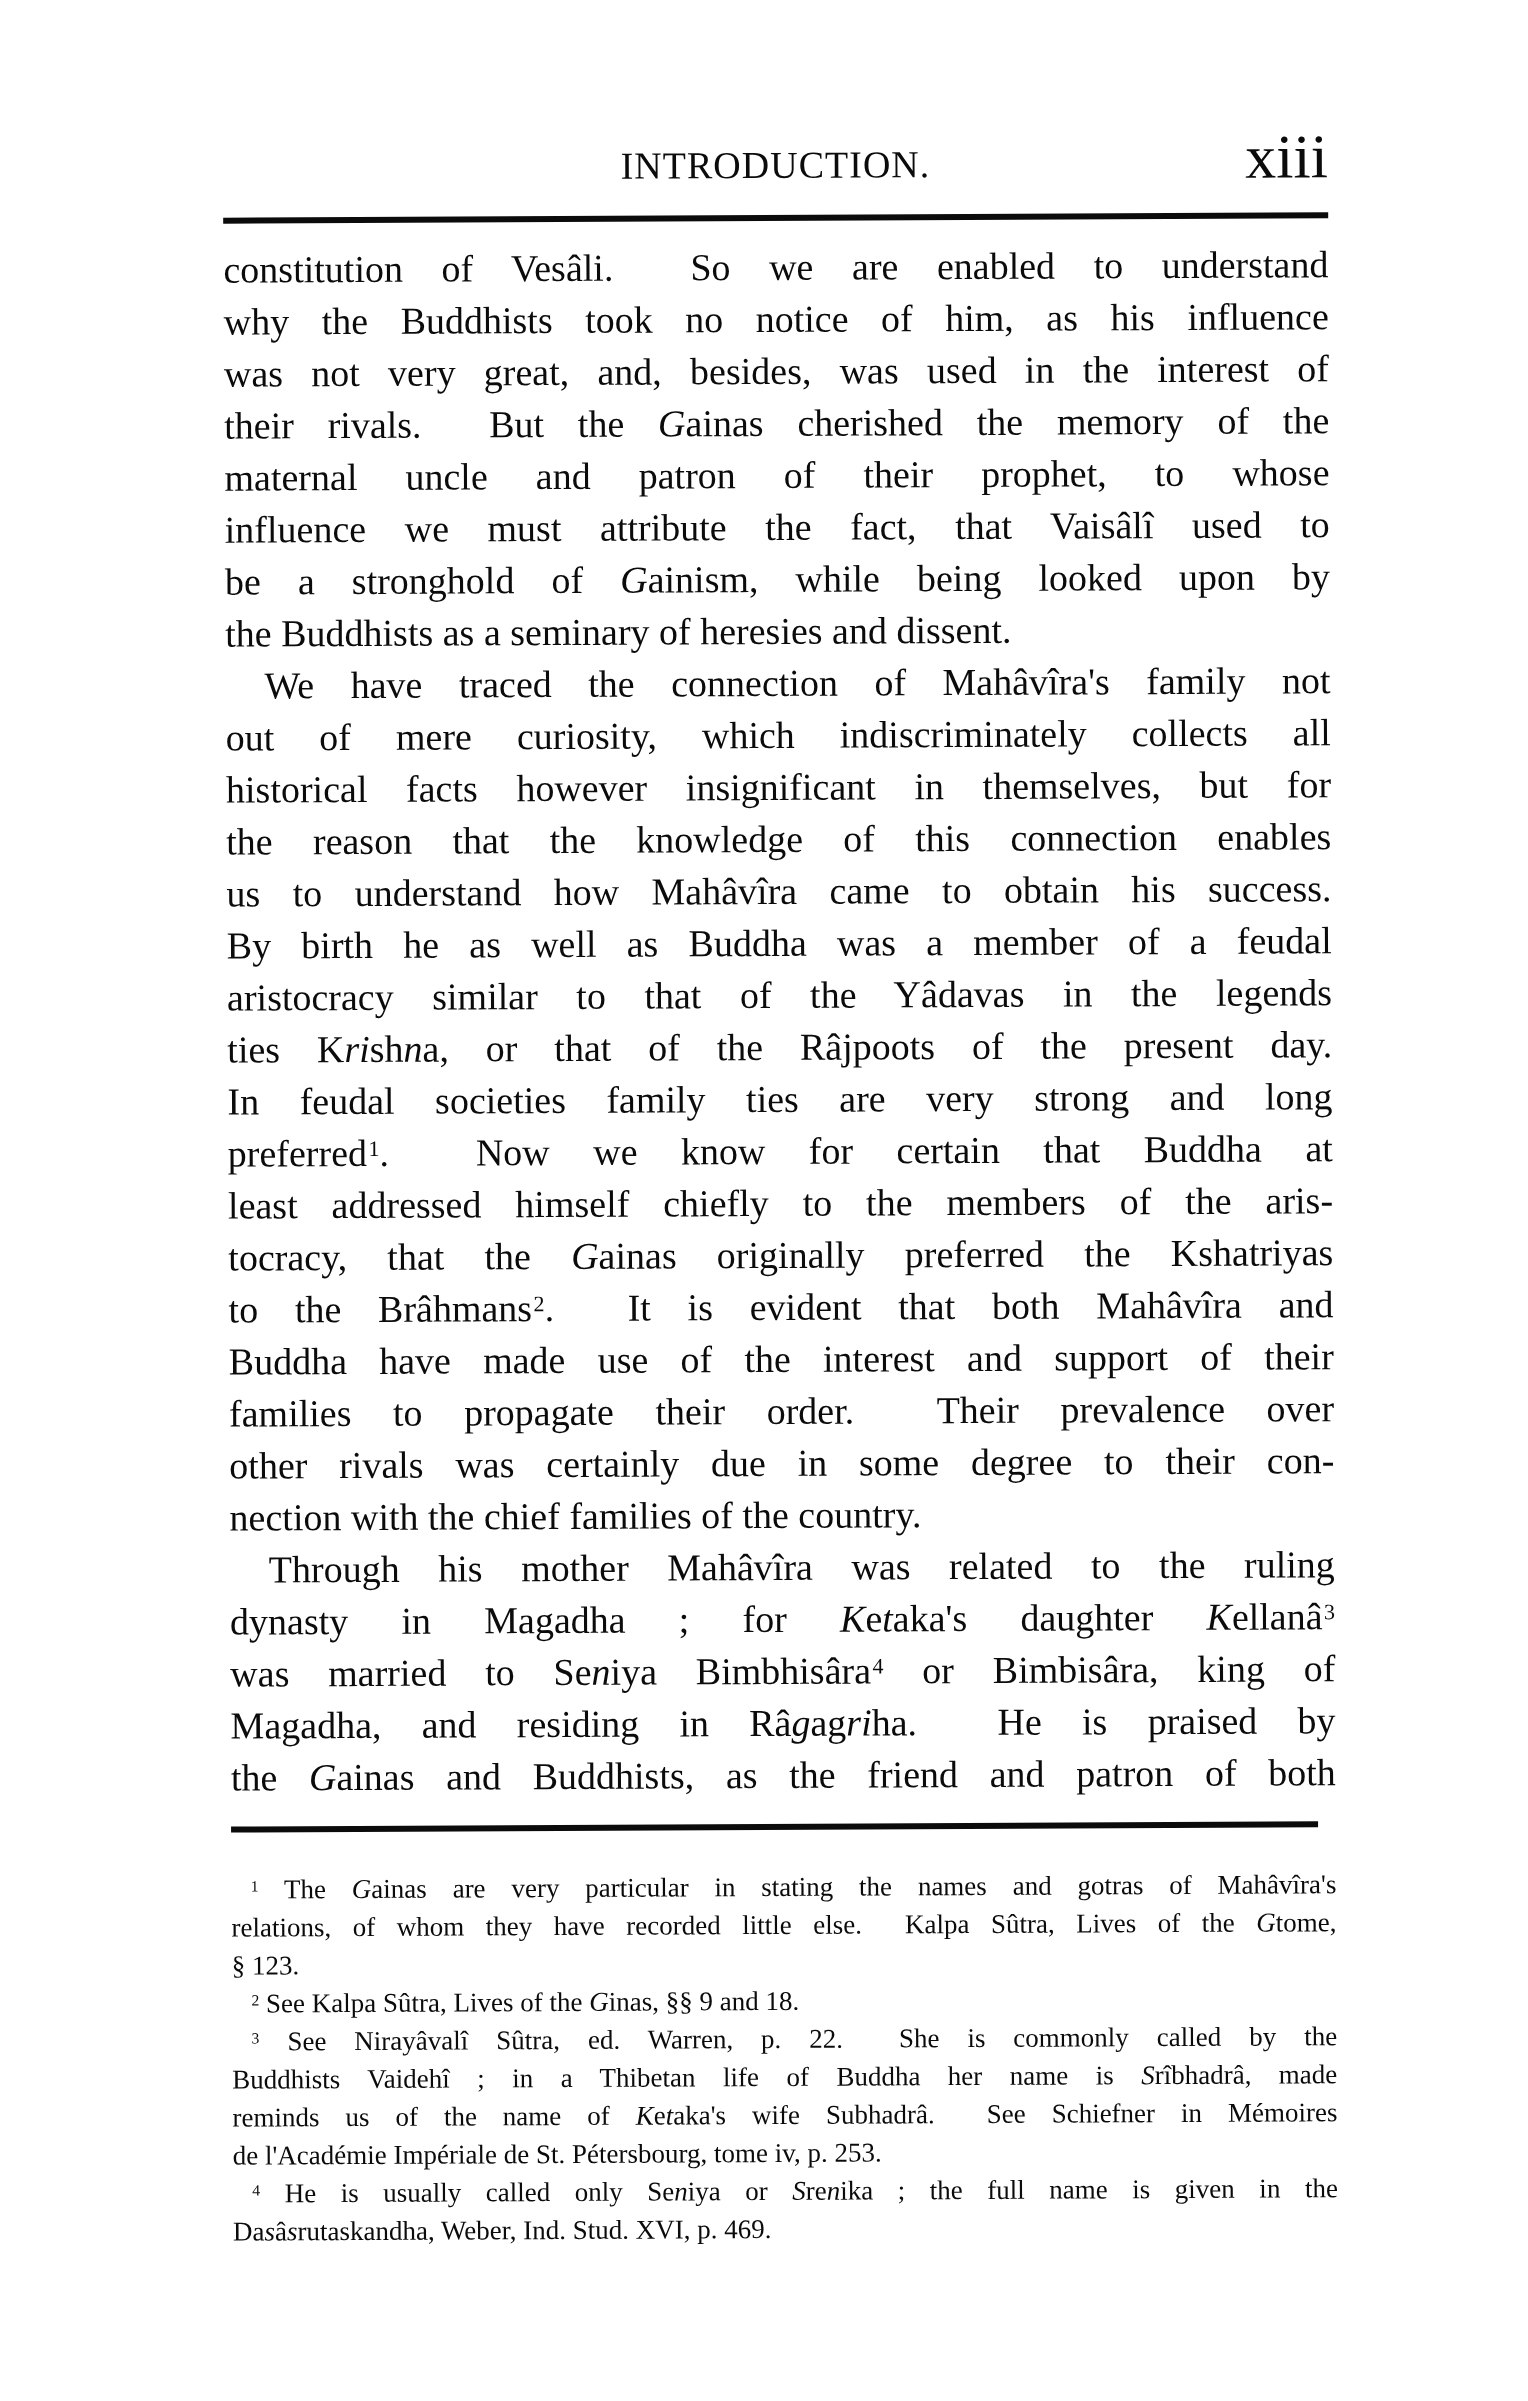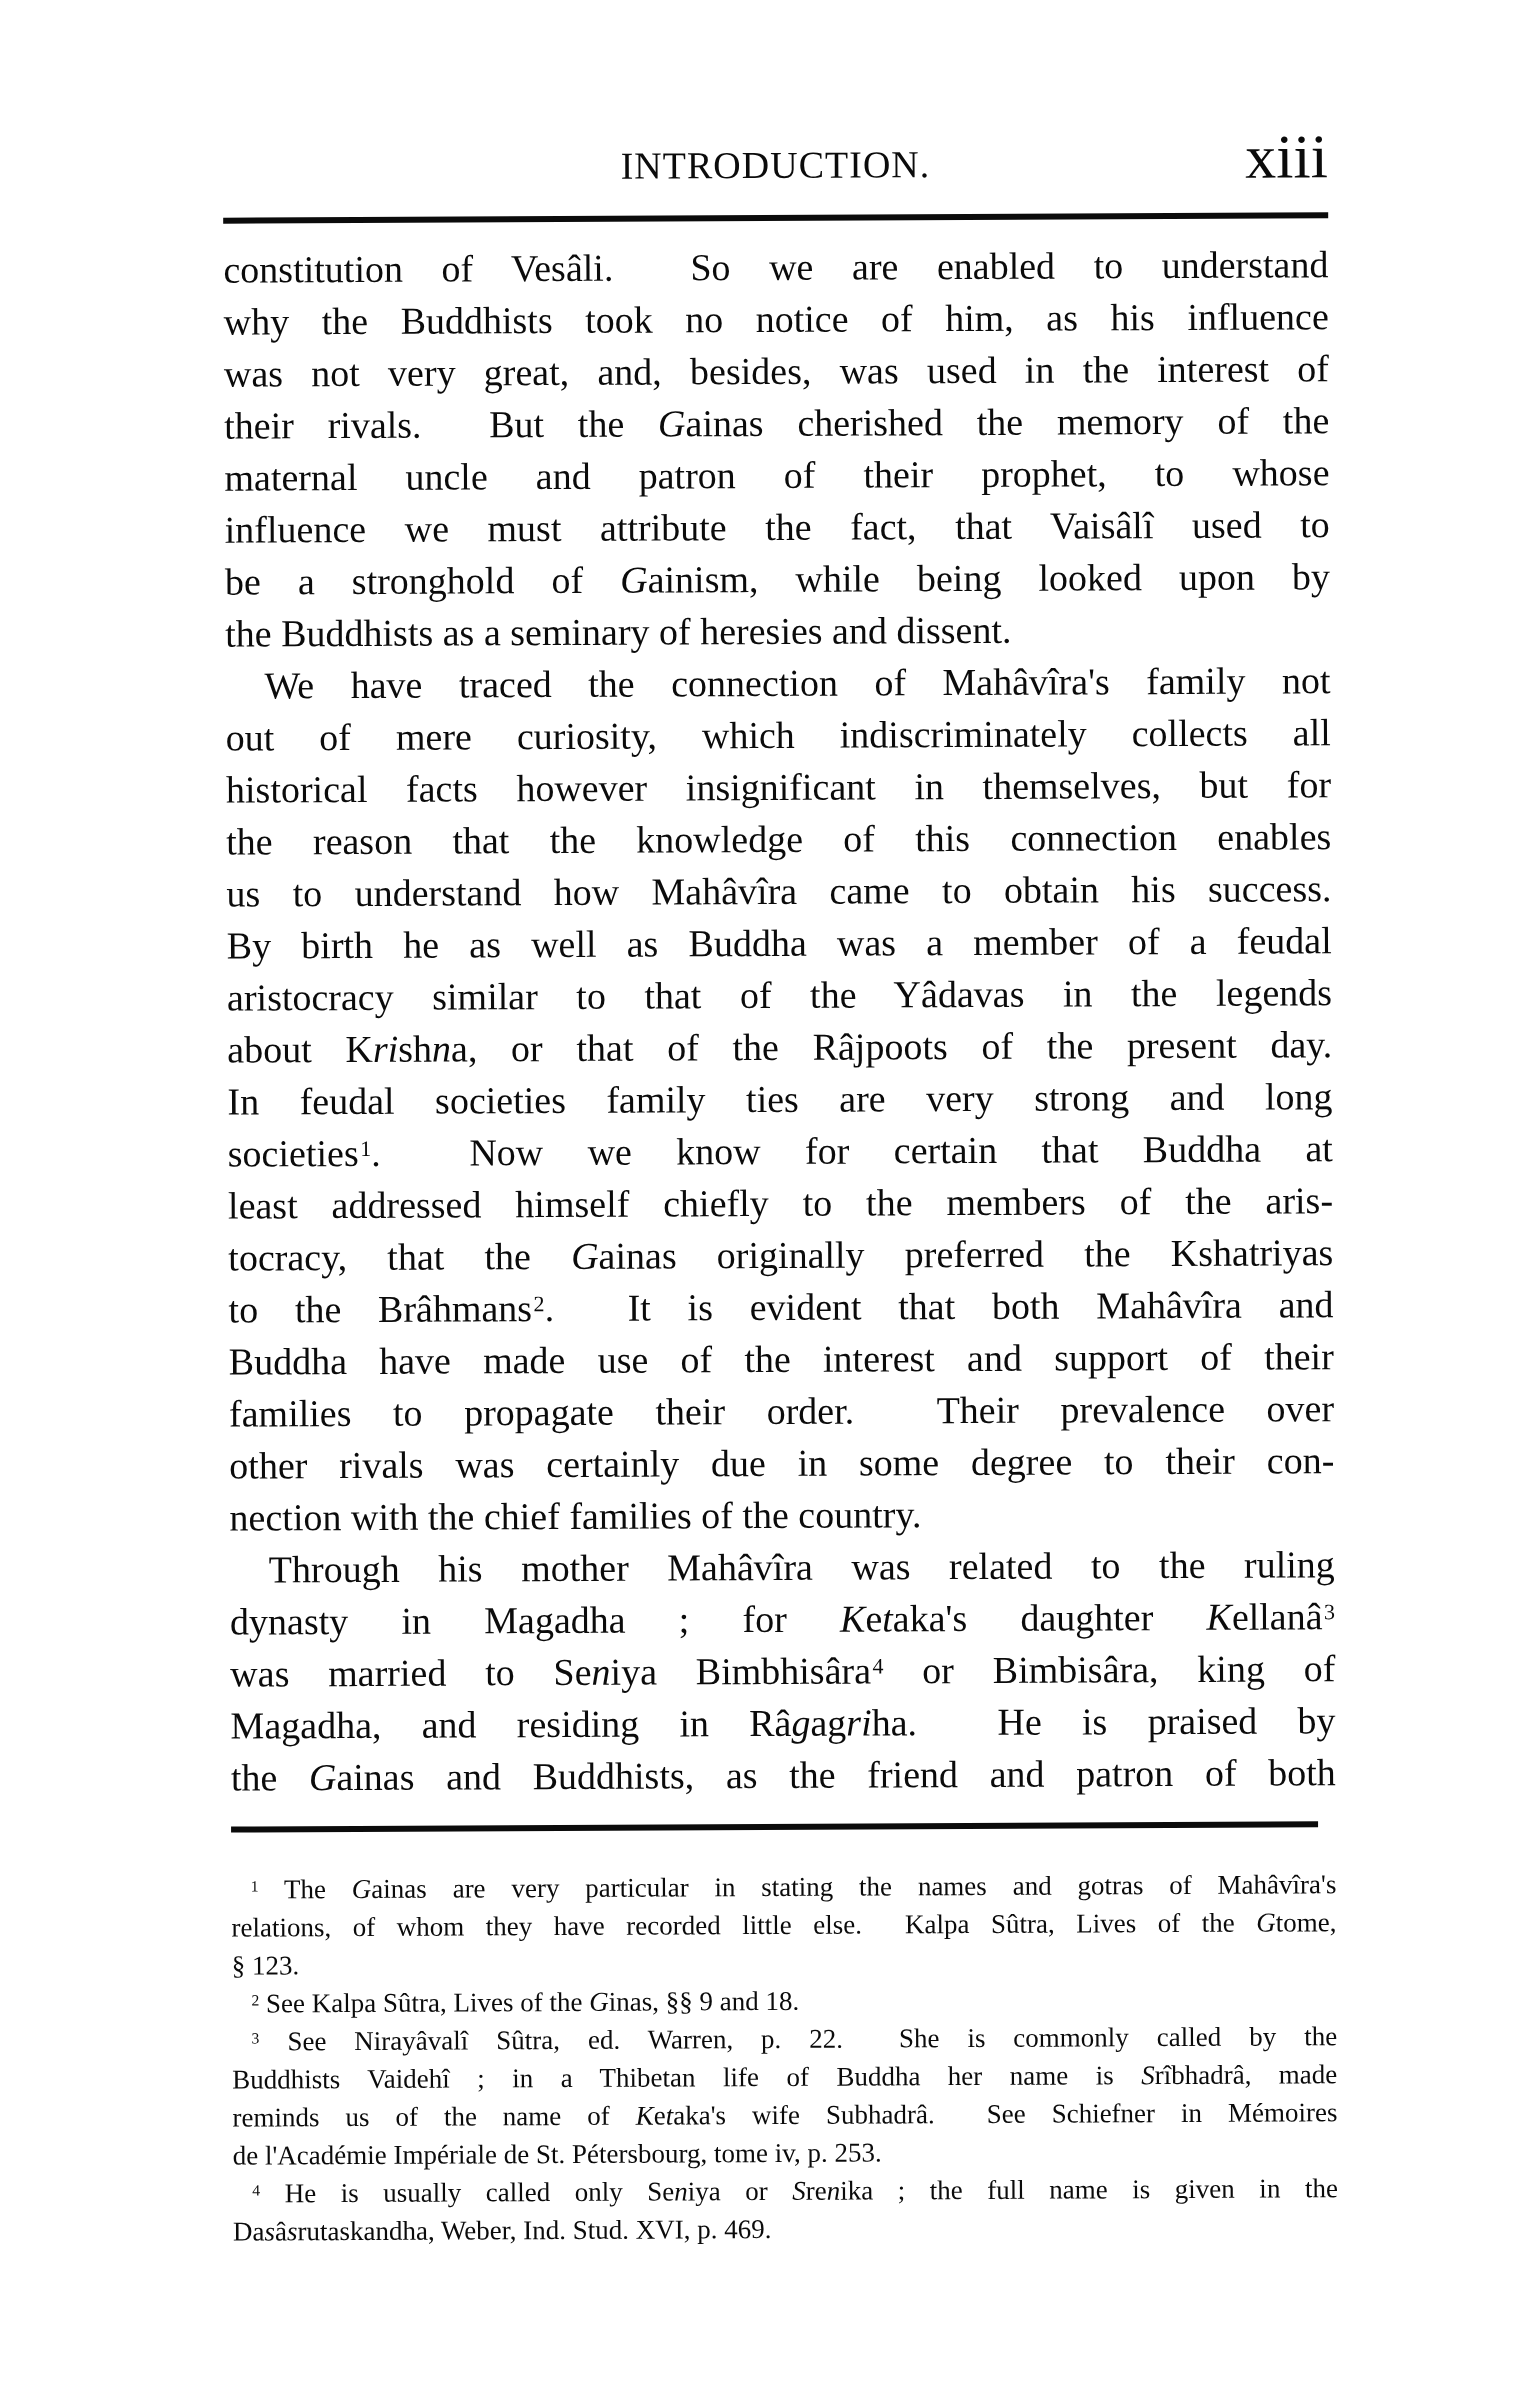--- a/index.html
+++ b/index.html
@@ -112,23 +112,23 @@
         <div class="bline"><span>influence we must attribute the fact, that Vaisâlî used to</span></div>
         <div class="bline"><span>be a stronghold of </span><span class="it">G</span><span>ainism, while being looked upon by</span></div>
         <div class="bline last"><span>the Buddhists as a seminary of heresies and dissent.</span></div>
         <div class="bline indent"><span>We have traced the connection of Mahâvîra's family not</span></div>
         <div class="bline"><span>out of mere curiosity, which indiscriminately collects all</span></div>
         <div class="bline"><span>historical facts however insignificant in themselves, but for</span></div>
         <div class="bline"><span>the reason that the knowledge of this connection enables</span></div>
         <div class="bline"><span>us to understand how Mahâvîra came to obtain his success.</span></div>
         <div class="bline"><span>By birth he as well as Buddha was a member of a feudal</span></div>
         <div class="bline"><span>aristocracy similar to that of the Yâdavas in the legends</span></div>
-        <div class="bline"><span>about K</span><span class="it">ri</span><span>sh</span><span class="it">n</span><span>a, or that of the Râjpoots of the present day.</span></div>
+        <div class="bline"><span>ties K</span><span class="it">ri</span><span>sh</span><span class="it">n</span><span>a, or that of the Râjpoots of the present day.</span></div>
         <div class="bline"><span>In feudal societies family ties are very strong and long</span></div>
-        <div class="bline"><span>societies</span><span class="sup">1</span><span>.&nbsp; Now we know for certain that Buddha at</span></div>
+        <div class="bline"><span>preferred</span><span class="sup">1</span><span>.&nbsp; Now we know for certain that Buddha at</span></div>
         <div class="bline"><span>least addressed himself chiefly to the members of the aris-</span></div>
         <div class="bline"><span>tocracy, that the </span><span class="it">G</span><span>ainas originally preferred the Kshatriyas</span></div>
         <div class="bline"><span>to the Brâhmans</span><span class="sup">2</span><span>.&nbsp; It is evident that both Mahâvîra and</span></div>
         <div class="bline"><span>Buddha have made use of the interest and support of their</span></div>
         <div class="bline"><span>families to propagate their order.&nbsp; Their prevalence over</span></div>
         <div class="bline"><span>other rivals was certainly due in some degree to their con-</span></div>
         <div class="bline last"><span>nection with the chief families of the country.</span></div>
         <div class="bline indent"><span>Through his mother Mahâvîra was related to the ruling</span></div>
         <div class="bline"><span>dynasty in Magadha&nbsp;; for </span><span class="it">K</span><span>e</span><span class="it">t</span><span>aka's daughter </span><span class="it">K</span><span>ellanâ</span><span class="sup">3</span></div>
         <div class="bline"><span>was married to Se</span><span class="it">n</span><span>iya Bimbhisâra</span><span class="sup">4</span><span> or Bimbisâra, king of</span></div>

